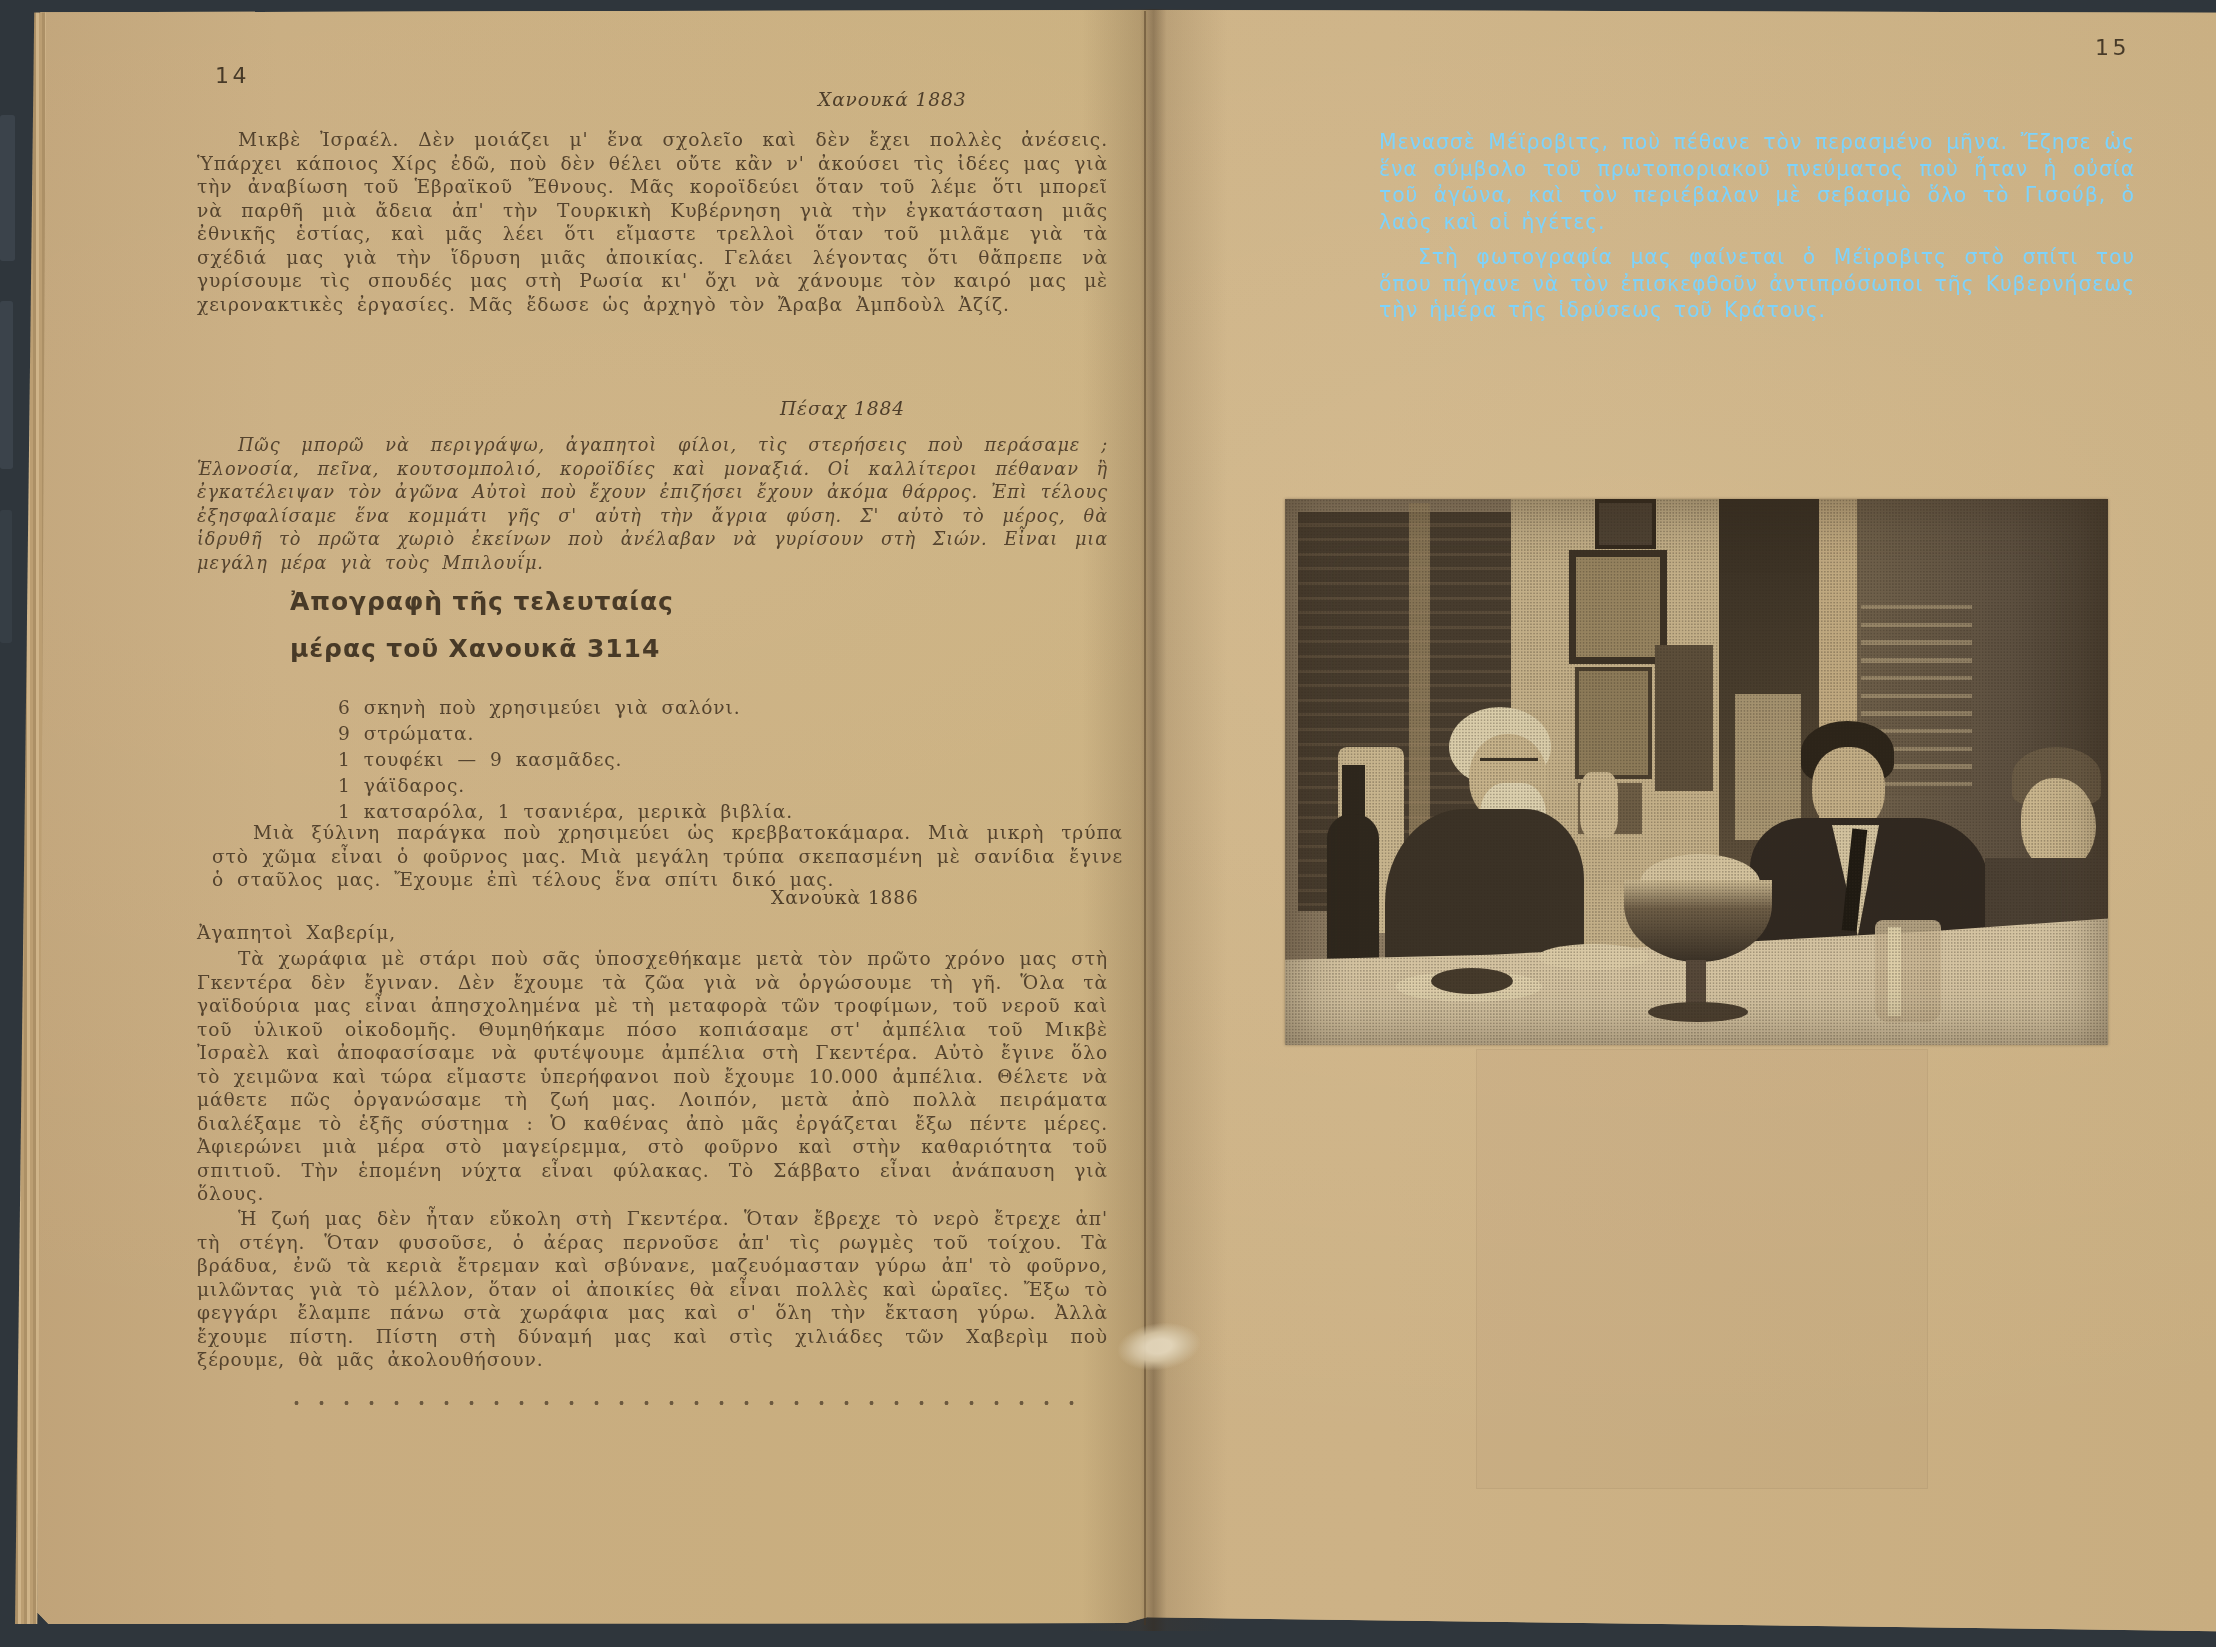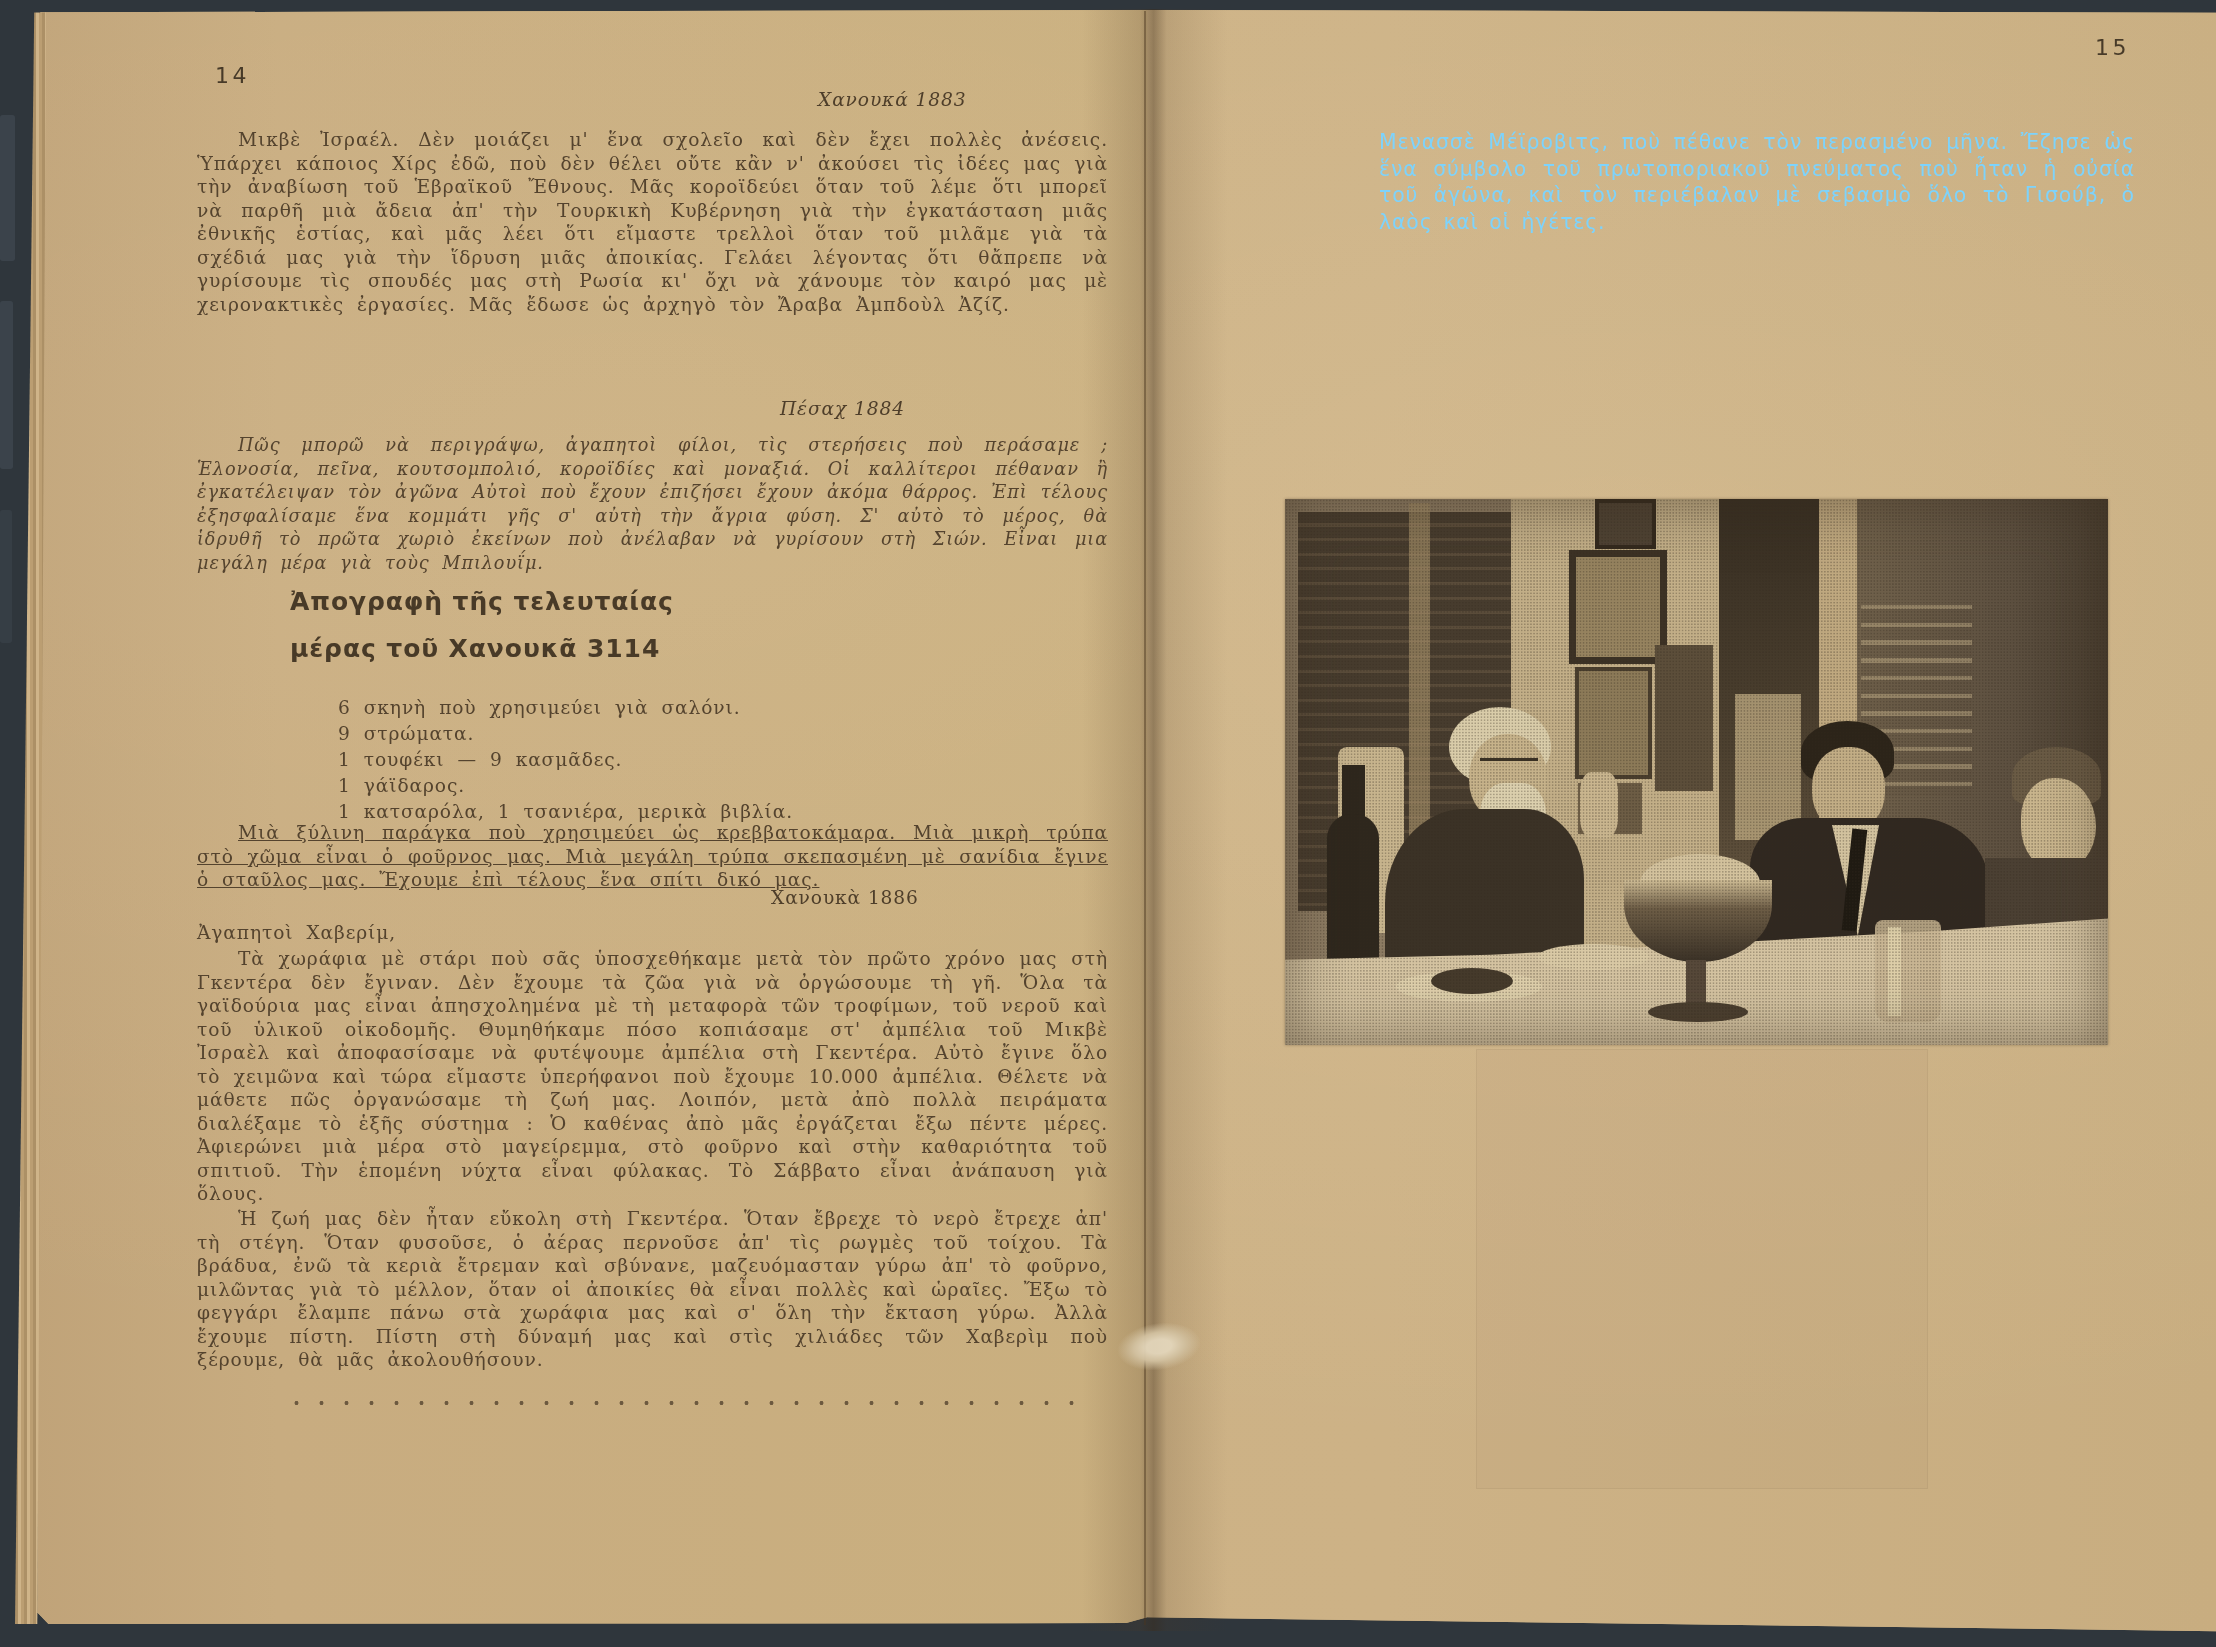--- a/index.html
+++ b/index.html
@@ -94,37 +94,38 @@
   </div>
 
   <div class="txt serif" id="census-list" style="left:338px;top:695px;width:771px;line-height:26px;text-align:left;">
     <div>6 σκηνὴ ποὺ χρησιμεύει γιὰ σαλόνι.</div>
     <div>9 στρώματα.</div>
     <div>1 τουφέκι — 9 κασμᾶδες.</div>
     <div>1 γάϊδαρος.</div>
     <div>1 κατσαρόλα, 1 τσανιέρα, μερικὰ βιβλία.</div>
   </div>
 
-  <div class="txt serif indent" style="left:197px;top:821px;width:911px;text-decoration:underline;">Μιὰ ξύλινη παράγκα ποὺ χρησιμεύει ὡς κρεββατοκάμαρα. Μιὰ μικρὴ τρύπα στὸ χῶμα εἶναι ὁ φοῦρνος μας. Μιὰ μεγάλη τρύπα σκεπασμένη μὲ σανίδια ἔγινε ὁ σταῦλος μας. Ἔχουμε ἐπὶ τέλους ἕνα σπίτι δικό μας.</div>
+  <div class="txt serif indent" style="left:212px;top:821px;width:911px;">Μιὰ ξύλινη παράγκα ποὺ χρησιμεύει ὡς κρεββατοκάμαρα. Μιὰ μικρὴ τρύπα στὸ χῶμα εἶναι ὁ φοῦρνος μας. Μιὰ μεγάλη τρύπα σκεπασμένη μὲ σανίδια ἔγινε ὁ σταῦλος μας. Ἔχουμε ἐπὶ τέλους ἕνα σπίτι δικό μας.</div>
 
   <div class="txt h-serif" style="left:771px;top:887px;">Χανουκὰ 1886</div>
 
   <div class="txt serif" style="left:197px;top:921px;">Ἀγαπητοὶ Χαβερίμ,</div>
 
   <div class="txt serif indent" style="left:197px;top:947px;width:911px;">Τὰ χωράφια μὲ στάρι ποὺ σᾶς ὑποσχεθήκαμε μετὰ τὸν πρῶτο χρόνο μας στὴ Γκεντέρα δὲν ἔγιναν. Δὲν ἔχουμε τὰ ζῶα γιὰ νὰ ὀργώσουμε τὴ γῆ. Ὅλα τὰ γαϊδούρια μας εἶναι ἀπησχολημένα μὲ τὴ μεταφορὰ τῶν τροφίμων, τοῦ νεροῦ καὶ τοῦ ὑλικοῦ οἰκοδομῆς. Θυμηθήκαμε πόσο κοπιάσαμε στ' ἀμπέλια τοῦ Μικβὲ Ἰσραὲλ καὶ ἀποφασίσαμε νὰ φυτέψουμε ἀμπέλια στὴ Γκεντέρα. Αὐτὸ ἔγινε ὅλο τὸ χειμῶνα καὶ τώρα εἴμαστε ὑπερήφανοι ποὺ ἔχουμε 10.000 ἀμπέλια. Θέλετε νὰ μάθετε πῶς ὀργανώσαμε τὴ ζωή μας. Λοιπόν, μετὰ ἀπὸ πολλὰ πειράματα διαλέξαμε τὸ ἑξῆς σύστημα : Ὁ καθένας ἀπὸ μᾶς ἐργάζεται ἔξω πέντε μέρες. Ἀφιερώνει μιὰ μέρα στὸ μαγείρεμμα, στὸ φοῦρνο καὶ στὴν καθαριότητα τοῦ σπιτιοῦ. Τὴν ἑπομένη νύχτα εἶναι φύλακας. Τὸ Σάββατο εἶναι ἀνάπαυση γιὰ ὅλους.</div>
 
   <div class="txt serif indent" style="left:197px;top:1207px;width:911px;">Ἡ ζωή μας δὲν ἦταν εὔκολη στὴ Γκεντέρα. Ὅταν ἔβρεχε τὸ νερὸ ἔτρεχε ἀπ' τὴ στέγη. Ὅταν φυσοῦσε, ὁ ἀέρας περνοῦσε ἀπ' τὶς ρωγμὲς τοῦ τοίχου. Τὰ βράδυα, ἐνῶ τὰ κεριὰ ἔτρεμαν καὶ σβύνανε, μαζευόμασταν γύρω ἀπ' τὸ φοῦρνο, μιλῶντας γιὰ τὸ μέλλον, ὅταν οἱ ἀποικίες θὰ εἶναι πολλὲς καὶ ὡραῖες. Ἔξω τὸ φεγγάρι ἔλαμπε πάνω στὰ χωράφια μας καὶ σ' ὅλη τὴν ἔκταση γύρω. Ἀλλὰ ἔχουμε πίστη. Πίστη στὴ δύναμή μας καὶ στὶς χιλιάδες τῶν Χαβερὶμ ποὺ ξέρουμε, θὰ μᾶς ἀκολουθήσουν.</div>
 
   <div id="dotted-sep"></div>
 
 
   <div class="txt pagenum" style="left:2095px;top:35px;">15</div>
 
   <div class="txt sans" style="left:1379px;top:129px;width:756px;">Μενασσὲ Μέϊροβιτς, ποὺ πέθανε τὸν περασμένο μῆνα. Ἔζησε ὡς ἕνα σύμβολο τοῦ πρωτοποριακοῦ πνεύματος ποὺ ἦταν ἡ οὐσία τοῦ ἀγῶνα, καὶ τὸν περιέβαλαν μὲ σεβασμὸ ὅλο τὸ Γισούβ, ὁ λαὸς καὶ οἱ ἡγέτες.</div>
 
+  <div class="txt sans" style="left:1379px;top:244px;width:756px;text-indent:39px;">Στὴ φωτογραφία μας φαίνεται ὁ Μέϊροβιτς στὸ σπίτι του ὅπου πήγανε νὰ τὸν ἐπισκεφθοῦν ἀντιπρόσωποι τῆς Κυβερνήσεως τὴν ἡμέρα τῆς ἱδρύσεως τοῦ Κράτους.</div>
 
   <div id="photo">
 
     <div class="ab" style="left:13.3px;top:13.3px;width:213px;height:399px;
          background:repeating-linear-gradient(to bottom,#473c2e 0 11.5px,#5a4c3a 11.5px 14.6px);"></div>
     <div class="ab" style="left:124px;top:4.4px;width:21px;height:399px;background:#a18c67;opacity:.7;"></div>
     <div class="ab" style="left:226px;top:0;width:208px;height:452px;background:#c2ae87;"></div>
 
     <div class="ab" style="left:310px;top:0;width:53px;height:42px;background:#4e4233;border:4.4px solid #33291d;"></div>
     <div class="ab" style="left:284px;top:51px;width:84px;height:100px;background:#96835f;border:7px solid #3c3225;"></div>

